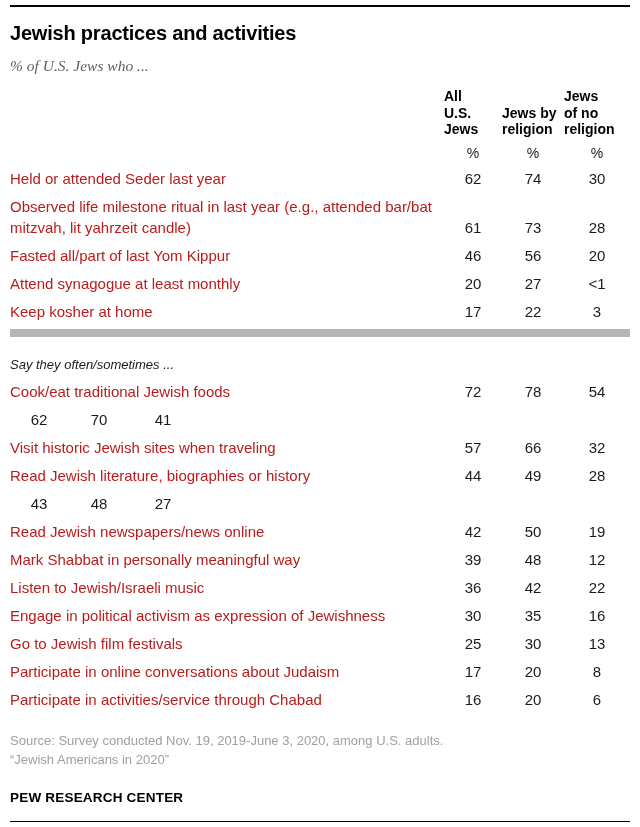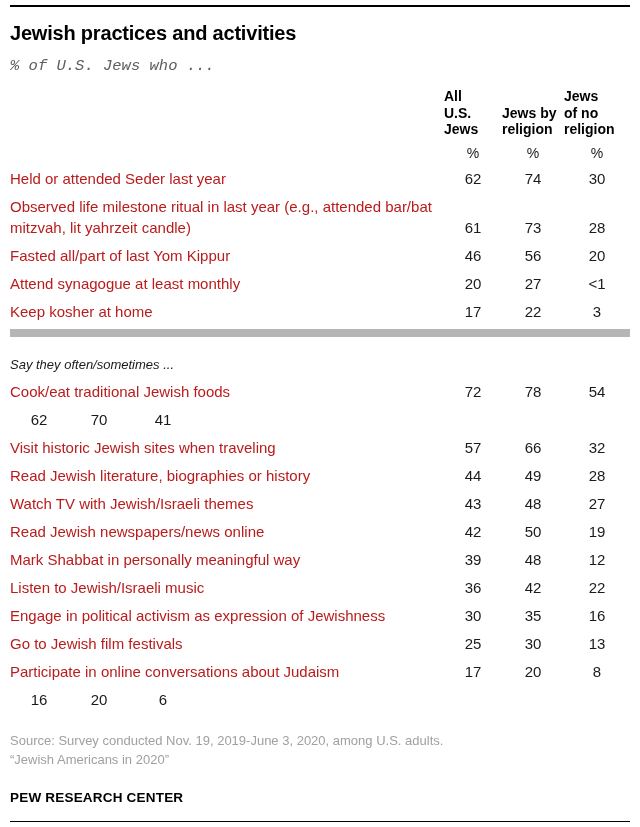--- a/index.html
+++ b/index.html
@@ -27,21 +27,21 @@
   }
   .title {
     margin-top: 15px;
     font-size: 20px;
     font-weight: bold;
     color: #000000;
     letter-spacing: -0.2px;
   }
   .subtitle {
     margin-top: 12px;
-    font-family: Liberation Mono, monospace;
+    font-family: Liberation Serif, serif;
     font-style: italic;
     font-size: 15.5px;
     color: #5e5e5e;
   }
   
   .head-row {
     display: flex;
     align-items: flex-end;
     margin-top: 13px;
   }
@@ -208,21 +208,20 @@
         <div class="val c2">66</div>
         <div class="val c3">32</div>
       </div>
       <div class="row">
         <div class="row-label">Read Jewish literature, biographies or history</div>
         <div class="val c1">44</div>
         <div class="val c2">49</div>
         <div class="val c3">28</div>
       </div>
       <div class="row">
-        <div class="row-label">Watch TV with Jewish/Israeli themes</div>
         <div class="val c1">43</div>
         <div class="val c2">48</div>
         <div class="val c3">27</div>
       </div>
       <div class="row">
         <div class="row-label">Read Jewish newspapers/news online</div>
         <div class="val c1">42</div>
         <div class="val c2">50</div>
         <div class="val c3">19</div>
       </div>
@@ -250,20 +249,21 @@
         <div class="val c2">30</div>
         <div class="val c3">13</div>
       </div>
       <div class="row">
         <div class="row-label">Participate in online conversations about Judaism</div>
         <div class="val c1">17</div>
         <div class="val c2">20</div>
         <div class="val c3">8</div>
       </div>
       <div class="row">
+        <div class="row-label">Participate in activities/service through Chabad</div>
         <div class="val c1">16</div>
         <div class="val c2">20</div>
         <div class="val c3">6</div>
       </div>
     </div>
 
   <div class="source">
     <div>Source: Survey conducted Nov. 19, 2019-June 3, 2020, among U.S. adults.</div>
     <div>“Jewish Americans in 2020”</div>
   </div>

